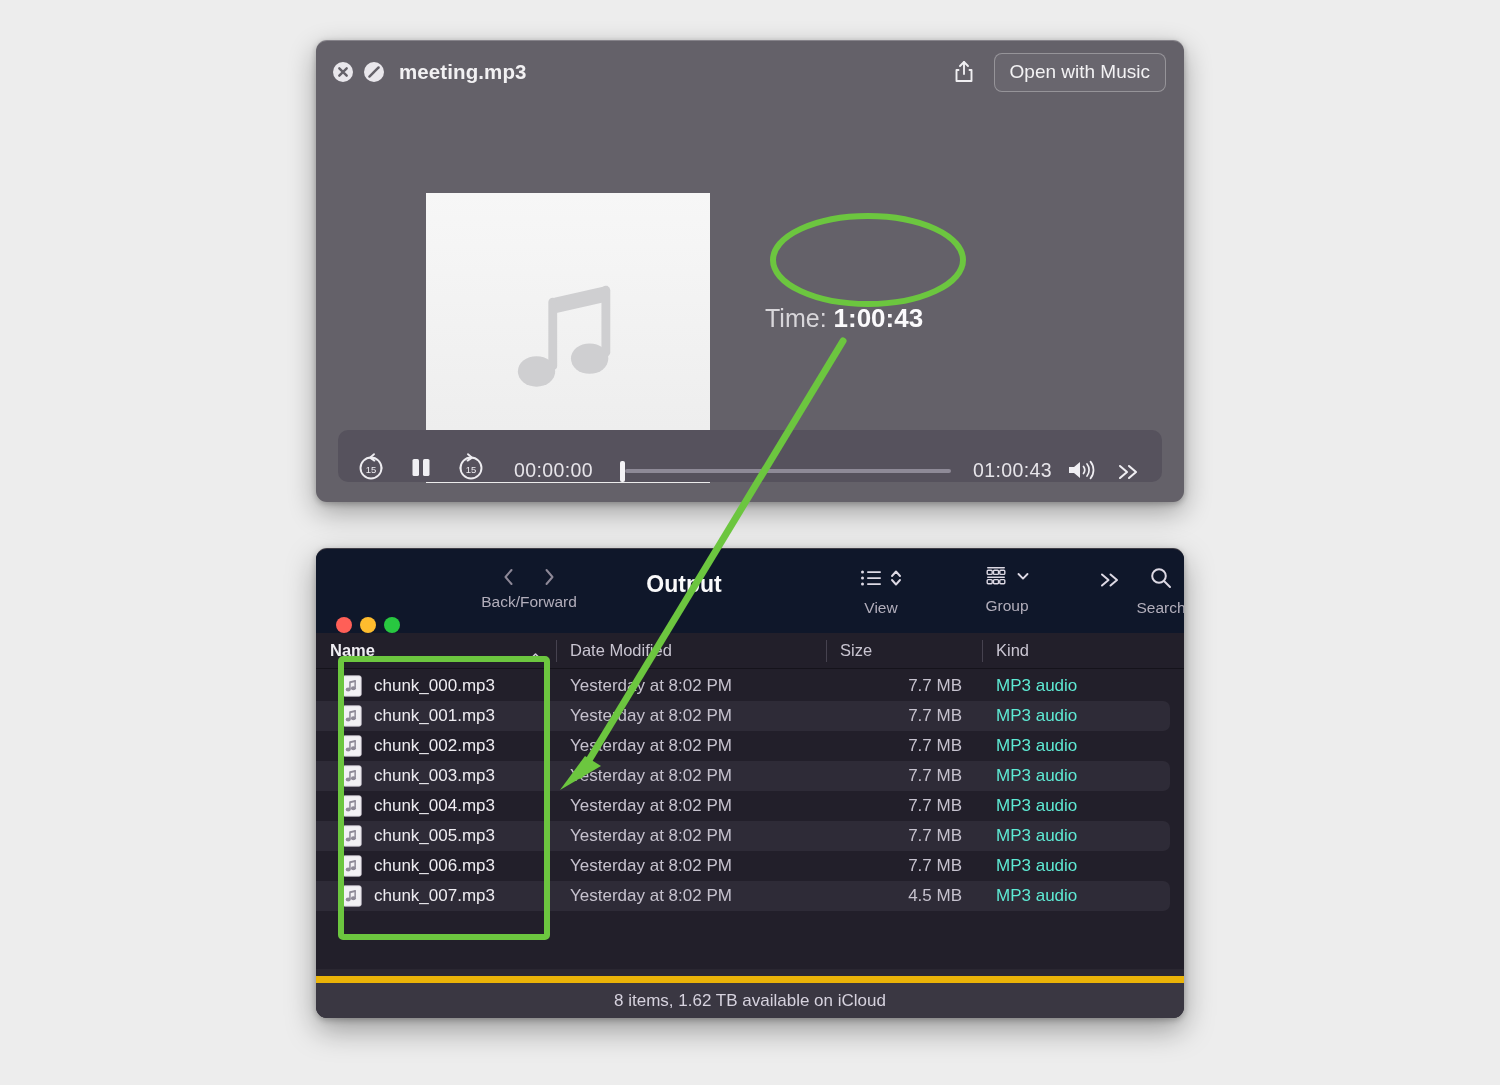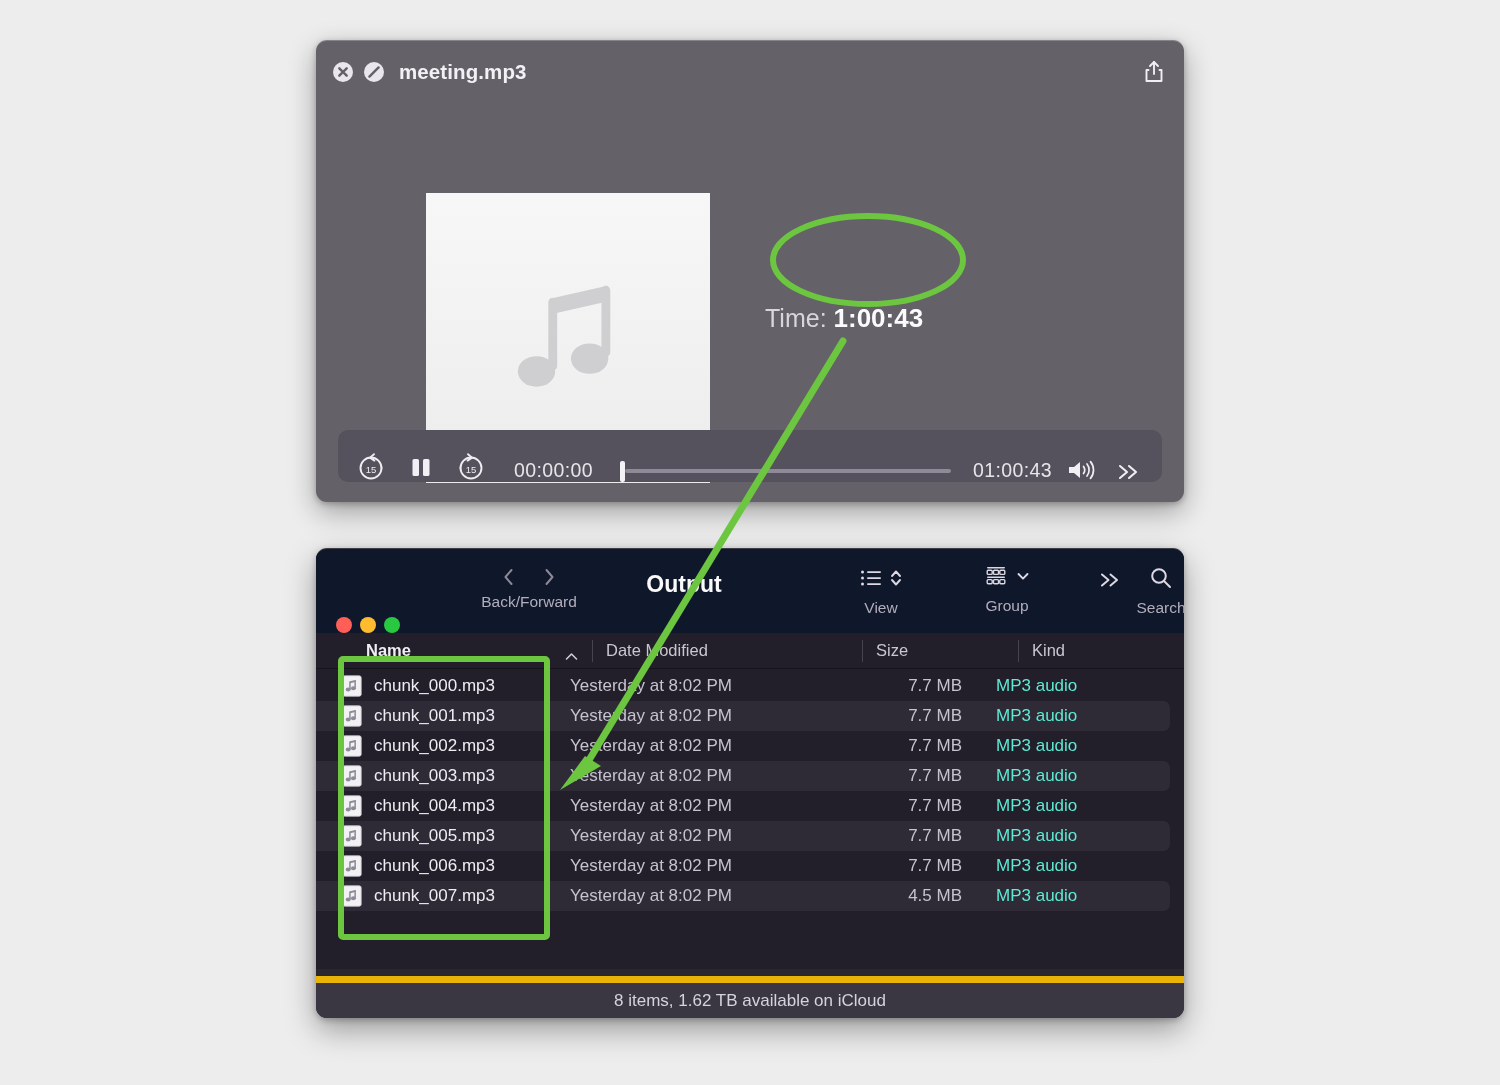--- a/index.html
+++ b/index.html
@@ -93,21 +93,21 @@
     font-size: 23px; font-weight: bold; color: #fafafb;
   }
   #tb-view { position: absolute; left: 510px; top: 18px; width: 110px; text-align: center; }
   #tb-group { position: absolute; left: 636px; top: 16px; width: 110px; text-align: center; }
   #tb-more { position: absolute; left: 740px; top: 20px; width: 110px; text-align: center; }
   #tb-search { position: absolute; left: 790px; top: 18px; width: 110px; text-align: center; }
   .tb-icons { display: flex; justify-content: center; align-items: center; gap: 8px; height: 26px; }
 
   #col-headers {
     height: 36px; background: #221f2a; display: flex; align-items: center;
-    color: #c9c5d1; font-size: 16.5px; border-bottom: 1px solid #15131b; padding-left: 36px;
+    color: #c9c5d1; font-size: 16.5px; border-bottom: 1px solid #15131b;
   }
   .col-h { position: relative; height: 36px; display: flex; align-items: center; padding-left: 14px; }
   .col-h + .col-h::before {
     content: ""; position: absolute; left: 0; top: 7px; bottom: 7px; width: 1px; background: #46424f;
   }
   #ch-name { width: 240px; font-weight: bold; color: #f0eef3; justify-content: space-between; padding-right: 14px; }
   #ch-date { width: 270px; }
   #ch-size { width: 156px; }
   #ch-kind { flex: 1; }
   #sort-caret { width: 13px; height: 9px; }
@@ -154,20 +154,21 @@
       <span id="ql-title">meeting.mp3</span>
 
       <div id="ql-right">
         <span id="ql-share">
           <svg viewBox="0 0 24 26" width="24" height="26">
             <path d="M12 3 L12 15" stroke="#f0eff2" stroke-width="1.9" stroke-linecap="round" fill="none"></path>
             <path d="M8 7 L12 3 L16 7" stroke="#f0eff2" stroke-width="1.9" stroke-linecap="round" stroke-linejoin="round" fill="none"></path>
             <path d="M6.5 11 L4.5 11 L4.5 22 L19.5 22 L19.5 11 L17.5 11" stroke="#f0eff2" stroke-width="1.9" stroke-linecap="round" stroke-linejoin="round" fill="none"></path>
           </svg>
         </span>
+        <button id="ql-open-btn">Open with Music</button>
       </div>
     </div>
 
     <div id="ql-body">
       <div id="album-art">
         <span>
           <svg viewBox="0 0 120 130" width="118" height="128">
             <path d="M46 26 L100 14 L100 30 L46 42 Z" fill="#cfcfd1"></path>
             <rect x="40" y="26" width="9" height="74" rx="4.5" fill="#cfcfd1"></rect>
             <rect x="94" y="14" width="9" height="72" rx="4.5" fill="#cfcfd1"></rect>

